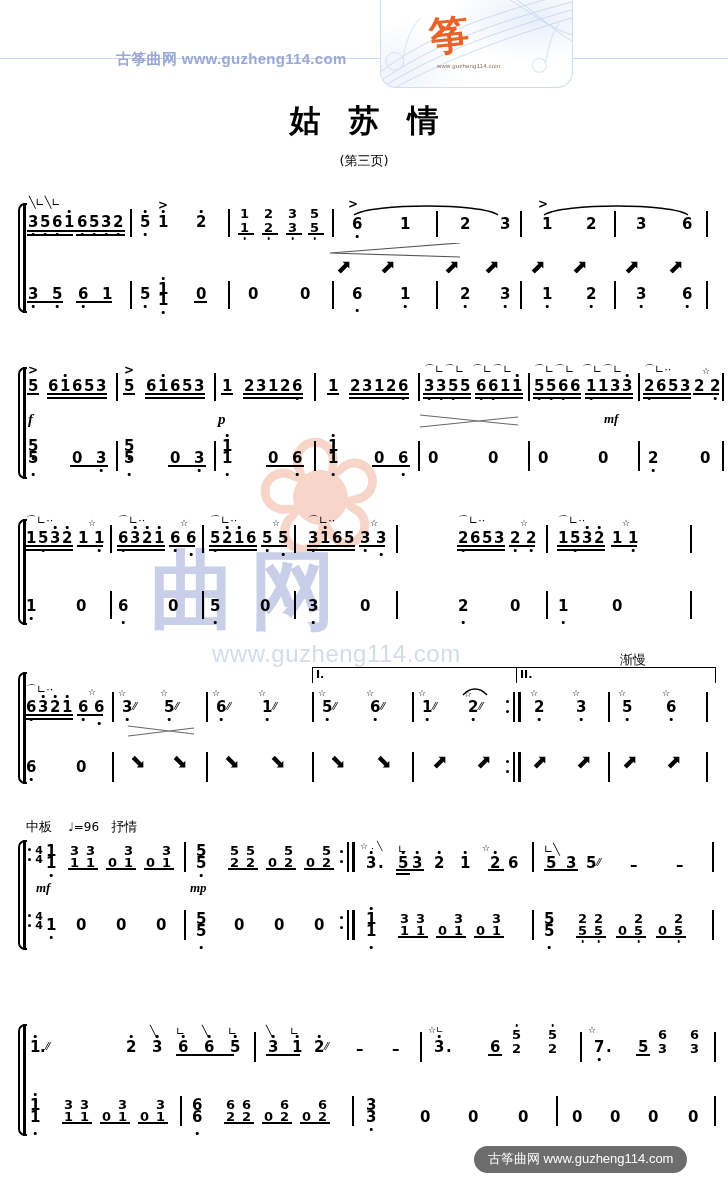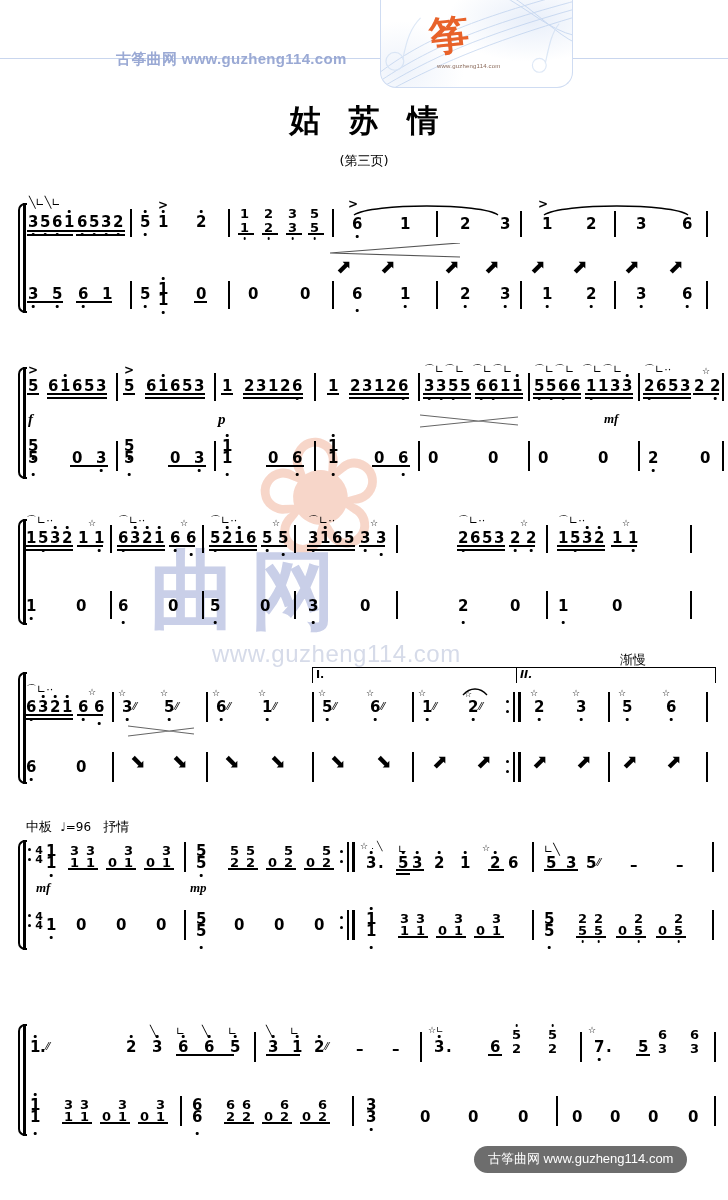--- a/index.html
+++ b/index.html
@@ -162,21 +162,21 @@
 
   
   .volta {
     position:absolute; border-top:1.6px solid #000; border-left:1.6px solid #000;
     height:16px;
   }
   .volta span {
     position:absolute; left:3px; top:0px; font-size:11px; font-weight:bold;
     font-family:"DejaVu Sans", sans-serif;
   }
-  .volta.right { border-right:1.6px solid #000;font-style:italic; }
+  .volta.right { border-right:1.6px solid #000; }
 
   
   .cn {
     position:absolute; font-family:"DejaVu Sans", sans-serif;
     font-size:13px; white-space:nowrap;
   }
   .timesig {
     position:absolute; font-family:"DejaVu Sans", sans-serif;
     font-weight:bold; font-size:11px; line-height:9px; text-align:center;
   }
@@ -677,21 +677,21 @@
     <div class="bar" style="left:608px;top:92px;height:30px;"></div>
     <div class="arrow" style="left:622px;top:92px;">⬈</div>
     <div class="arrow" style="left:666px;top:92px;">⬈</div>
     <div class="bar" style="left:706px;top:92px;height:30px;"></div>
   </div>
 
   <div class="system" style="top:818px;height:140px;">
 
     <div class="cn" style="left:26px;top:0px;">
       <span>中板</span>
-      <span style="margin-left:4px;font-size:12px;">♩=96</span>
+      <span style="margin-left:12px;font-size:12px;">♩=96</span>
       <span style="margin-left:8px;">抒情</span>
     </div>
 
     <div class="brace" style="left:18px;top:22px;height:110px;"></div>
 
     <div class="repeat-dots" style="left:28px;top:30px;height:18px;">
       <i style="top:0px;"></i>
         <i style="top:10px;"></i>
     </div>
     <div class="timesig" style="left:33px;top:28px;width:12px;">

